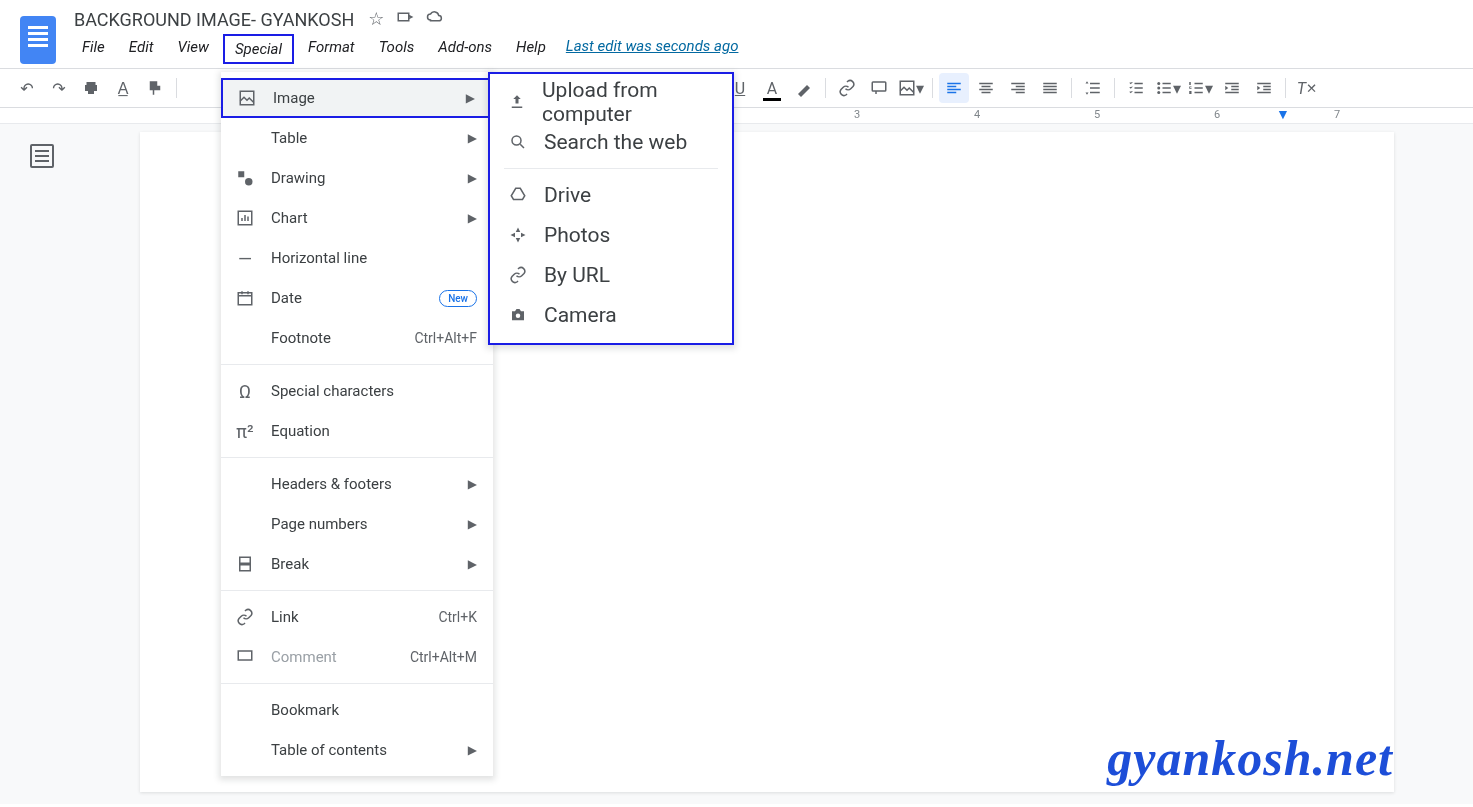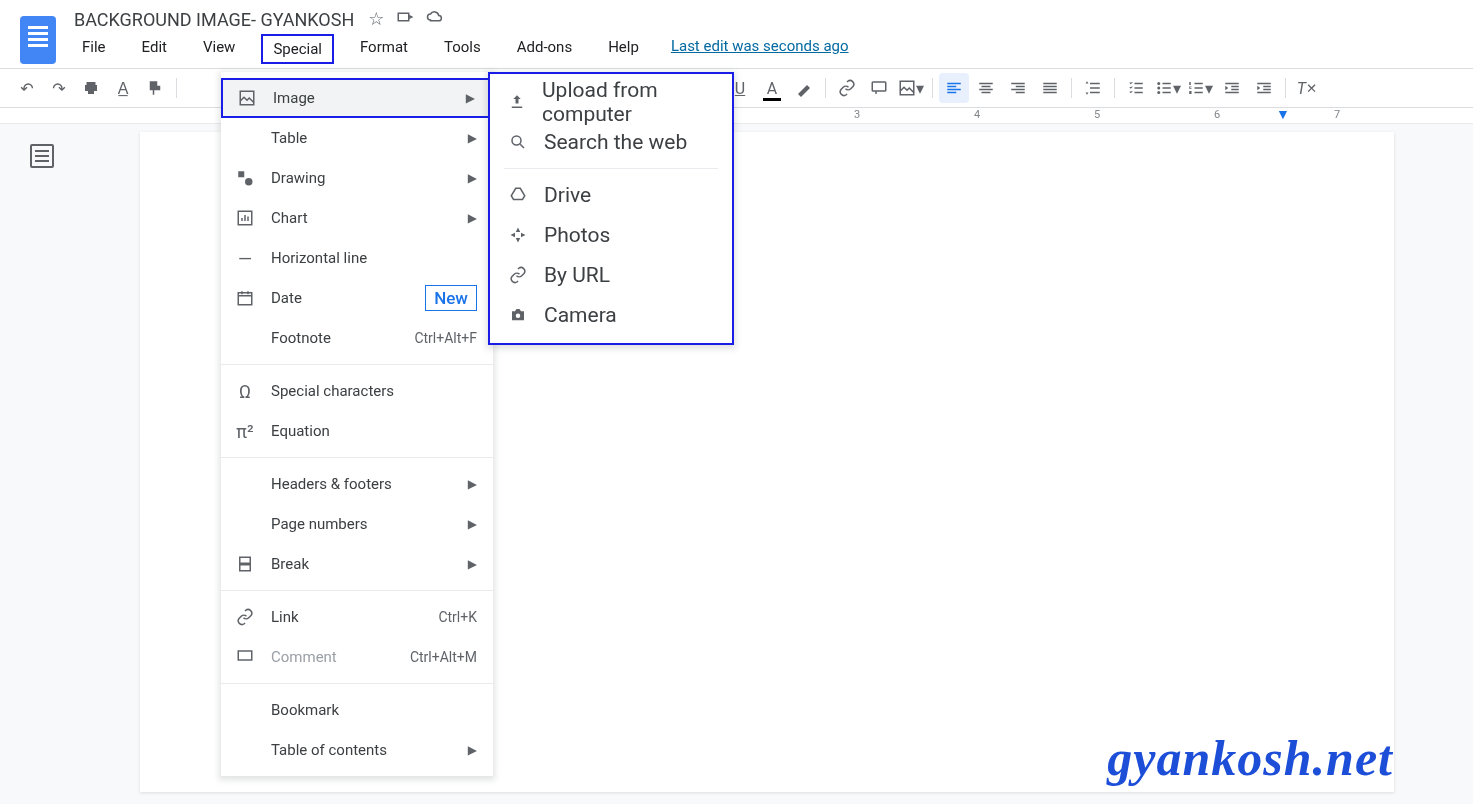--- a/index.html
+++ b/index.html
@@ -5,21 +5,21 @@
 * { margin:0; padding:0; box-sizing:border-box; }
 body { font-family:"Google Sans",Roboto,Arial,sans-serif; background:#fff; width:1473px; height:807px; overflow:hidden; position:relative; color:#3c4043; }
 
 .header { display:flex; align-items:flex-end; padding:6px 0 0 10px; }
 .doc-logo { width:36px; height:48px; background:#4285f4; border-radius:4px; margin:4px 14px 0 10px; position:relative; }
 .doc-logo::before { content:""; position:absolute; left:8px; top:10px; width:20px; height:3px; background:#fff; box-shadow:0 6px 0 #fff,0 12px 0 #fff,0 18px 0 #fff; }
 .head-col { flex:1; }
 .title-row { display:flex; align-items:center; gap:14px; padding:2px 0 0 4px; }
 .doc-title { font-size:18px; color:#3c4043; }
 .title-icons { display:flex; gap:12px; color:#5f6368; font-size:18px; }
-.menu-bar { display:flex; gap:16px; margin-top:4px; padding-left:2px; }
+.menu-bar { display:flex; gap:4px; margin-top:4px; padding-left:2px;font-style:italic; }
 .menu-item { padding:4px 10px; font-size:15px; color:#202124; cursor:pointer; }
 .menu-item.active { border:2px solid #1a1de5; }
 .last-edit { font-size:15px; color:#0369a1; text-decoration:underline; margin-left:6px; padding-top:3px; }
 
 .toolbar { height:40px; margin-top:4px; border-top:1px solid #dadce0; border-bottom:1px solid #dadce0; display:flex; align-items:center; padding:0 12px; gap:2px; position:relative; z-index:1; }
 .tb-btn { width:30px; height:30px; display:flex; align-items:center; justify-content:center; color:#5f6368; font-size:16px; cursor:pointer; }
 .tb-btn.active { background:#e8f0fe; border-radius:4px; color:#1a73e8; }
 .tb-sep { width:1px; height:20px; background:#dadce0; margin:0 4px; }
 
 .ruler { height:16px; background:#fff; border-bottom:1px solid #e8eaed; position:relative; font-size:11px; color:#80868b; z-index:1; }
@@ -29,21 +29,21 @@
 .page { position:absolute; left:140px; top:8px; width:1254px; height:660px; background:#fff; box-shadow:0 1px 3px rgba(60,64,67,.15); }
 .outline-icon { position:absolute; left:30px; top:20px; width:24px; height:24px; border:2px solid #5f6368; border-radius:2px; display:flex; flex-direction:column; justify-content:center; gap:3px; padding:0 3px; }
 .outline-icon span { height:2px; background:#5f6368; }
 
 
 .dropdown { position:absolute; left:221px; top:72px; width:272px; background:#fff; box-shadow:0 2px 6px 2px rgba(60,64,67,.15); z-index:10; padding:6px 0; }
 .dd-item { display:flex; align-items:center; height:40px; padding:0 16px 0 14px; font-size:15px; color:#3c4043; cursor:pointer; gap:16px; position:relative; }
 .dd-item.hlbox { border:2px solid #1a1de5; background:#f1f3f4; }
 .dd-ico { width:20px; height:20px; color:#5f6368; display:flex; align-items:center; justify-content:center; font-size:18px; }
 .dd-label { flex:1; }
-.dd-badge { border:1px solid #1a73e8; color:#1a73e8; font-size:17px; padding:2px 8px; border-radius:0; font-weight:500; }
+.dd-badge { border:1px solid #1a73e8; color:#1a73e8; font-size:10px; padding:2px 8px; border-radius:10px; font-weight:500; }
 .dd-short { color:#5f6368; font-size:14px; }
 .dd-arrow { color:#5f6368; font-size:12px; }
 .dd-sep { height:1px; background:#e8eaed; margin:6px 0; }
 .dd-item.disabled { color:#9aa0a6; }
 
 
 .submenu { position:absolute; left:488px; top:72px; width:246px; background:#fff; box-shadow:0 2px 6px 2px rgba(60,64,67,.15); z-index:11; padding:8px 0; border:2px solid #1a1de5; }
 .sm-item { display:flex; align-items:center; height:40px; padding:0 18px; font-size:21px; color:#3c4043; cursor:pointer; gap:16px; }
 .sm-sep { height:1px; background:#e8eaed; margin:6px 14px; }
 

